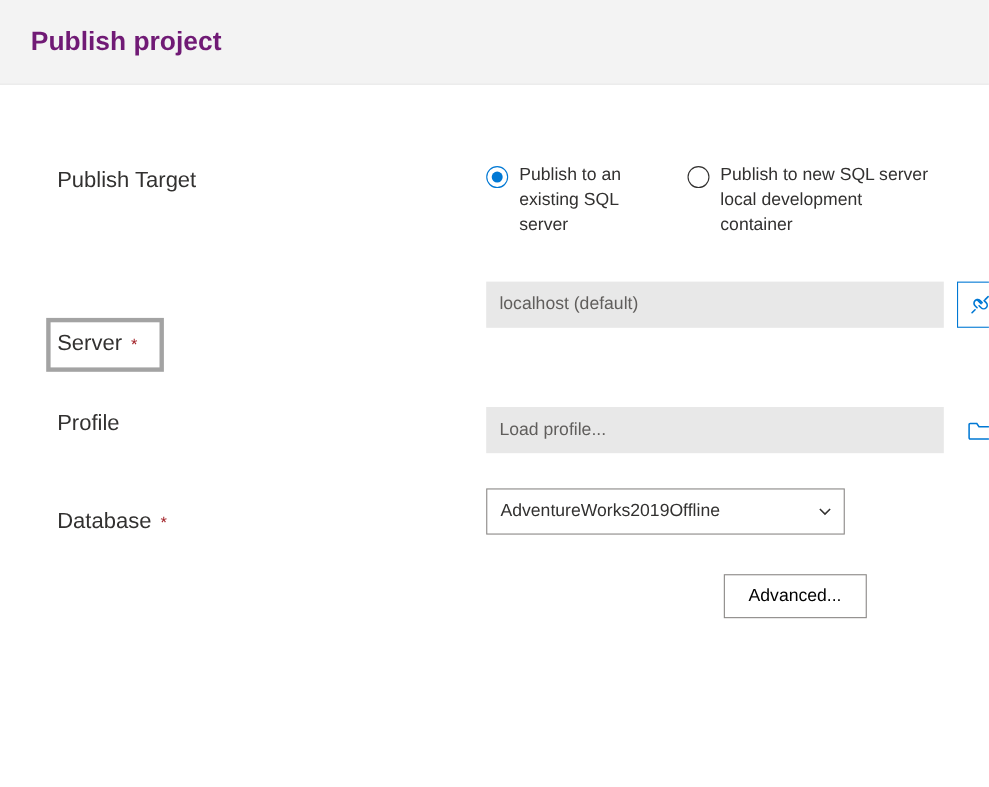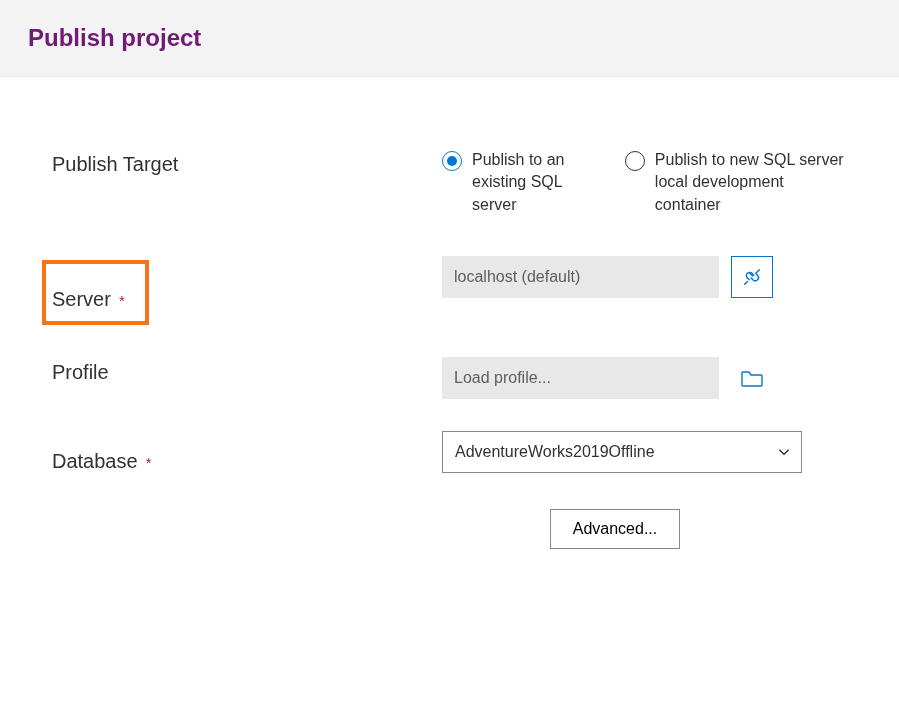--- a/index.html
+++ b/index.html
@@ -67,67 +67,68 @@
       margin-top: 2px;
     }
     .radio-circle.selected { border-color: #0078d4; }
     .radio-dot {
       width: 10px; height: 10px;
       border-radius: 50%;
       background: #0078d4;
     }
     .radio-label { font-size: 16px; line-height: 1.4; max-width: 320px; }
     .text-input {
-      width: 277px;
+      width: 416px;
       height: 42px;
       padding: 0 12px;
       font-size: 16px;
       border: none;
       background: #e8e8e8;
       color: #605e5c;
       font-family: inherit;
     }
     .text-input::placeholder { color: #605e5c; }
     .icon-btn {
       width: 42px; height: 42px;
       display: inline-flex;
       align-items: center; justify-content: center;
       cursor: pointer;
     }
     .icon-btn.bordered { border: 1px solid #0078d4; }
     .select-wrap {
-      width: 360px;
+      width: 326px;
       height: 42px;
       border: 1px solid #8a8886;
       display: flex;
       align-items: center;
       padding: 0 10px 0 12px;
       cursor: pointer;
       justify-content: space-between;
     }
     .select-value { font-size: 16px; color: #323130; }
     .btn-row {
       display: flex;
-      justify-content: center;
+      justify-content: flex-end;
       width: 346px;
       margin-top: 12px;
     }
     .btn {
       padding: 10px 22px;
       font-size: 16px;
       border: 1px solid #8a8886;
       background: #fff;
       cursor: pointer;
       font-family: inherit;
     }
     .highlight-box {
-      border: 4px solid #f97316;
+      border: 4px solid #a3a3a3;
       display: inline-block;
-      padding: 24px 20px 10px 6px;
+      padding: 8px 20px 10px 6px;
       margin-left: -10px;
+      margin-top: 29px;
     }
     svg { display: block; }
   </style>
 </head>
 <body>
 
 <div class="header">
   <div class="header-title">Publish project</div>
 </div>
 

